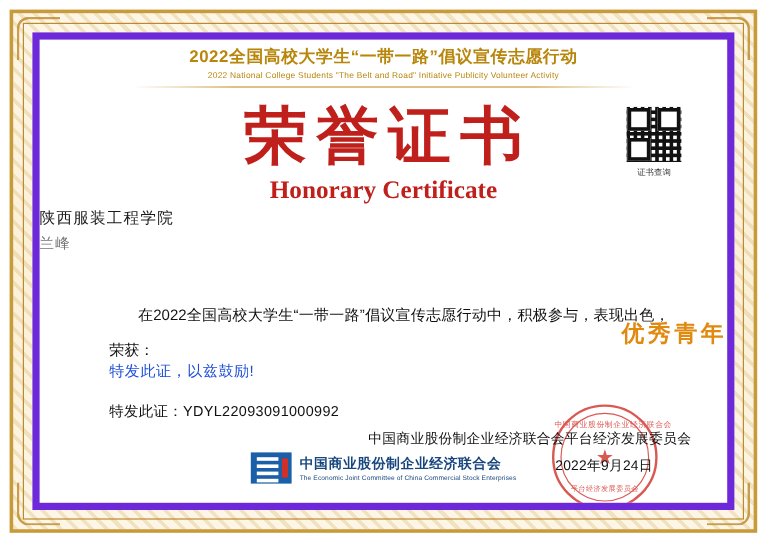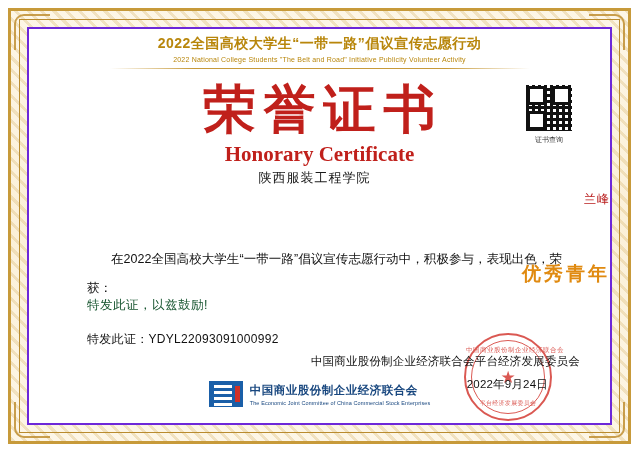--- a/index.html
+++ b/index.html
@@ -40,21 +40,21 @@
     bottom: 19px;
     border: 1.5px solid #b98b2e;
     box-sizing: border-box;
   }
   .frame-inner {
     position: absolute;
     left: 27px;
     top: 27px;
     right: 27px;
     bottom: 27px;
-    border: 2px solid #6d28d9;
+    border: 6px solid #6d28d9;
     background: #ffffff;
     box-sizing: border-box;
     overflow: hidden;
   }
   
   .corner {
     position: absolute;
     width: 34px;
     height: 34px;
     border: 2px solid #c08f32;
@@ -168,33 +168,33 @@
     margin-top: 3px;
     white-space: nowrap;
   }
 
   
   .org-name {
     position: absolute;
     top: 140px;
     left: 0;
     right: 10px;
-    text-align: center;
+    text-align: left;
     font-size: 13px;
     color: #1a1a1a;
     letter-spacing: 1px;
   }
   .person-name {
     position: absolute;
     top: 162px;
     left: 0;
     right: 0;
-    text-align: right;
+    text-align: left;
     font-size: 12px;
-    color: #b91c1c;
+    color: #737373;
     letter-spacing: 1px;
   }
 
   
   .body-text {
     position: absolute;
     left: 58px;
     right: 48px;
     top: 188px;
     font-size: 12.5px;
@@ -214,21 +214,21 @@
     font-weight: bold;
     color: #e08a10;
     letter-spacing: 3px;
     font-family: "Liberation Serif", serif;
   }
   .encourage {
     position: absolute;
     left: 58px;
     top: 268px;
     font-size: 12.5px;
-    color: #14532d;
+    color: #1d4ed8;
     letter-spacing: 0.5px;
   }
   .cert-no {
     position: absolute;
     left: 58px;
     top: 302px;
     font-size: 12px;
     color: #111;
     letter-spacing: 0.3px;
   }

